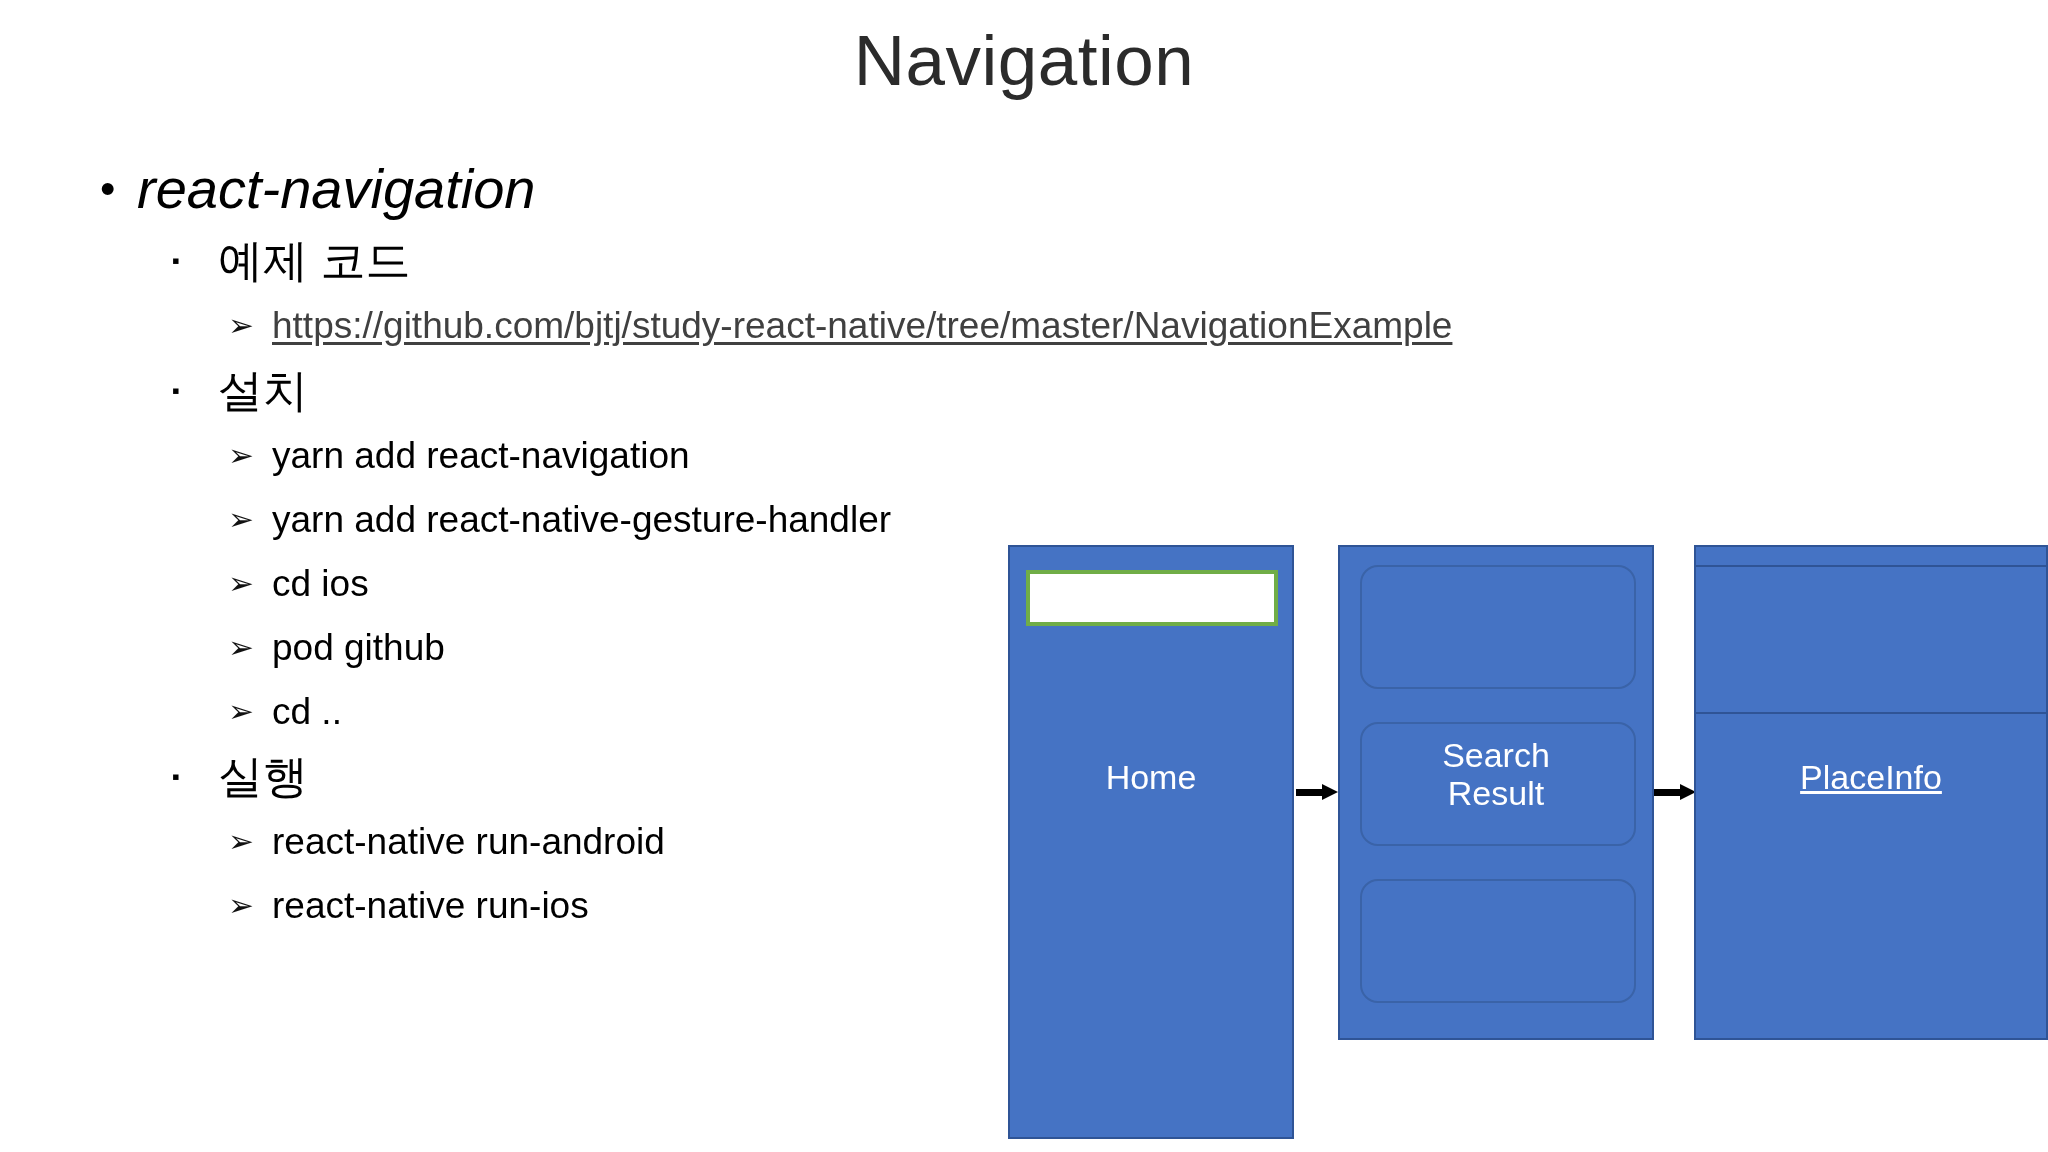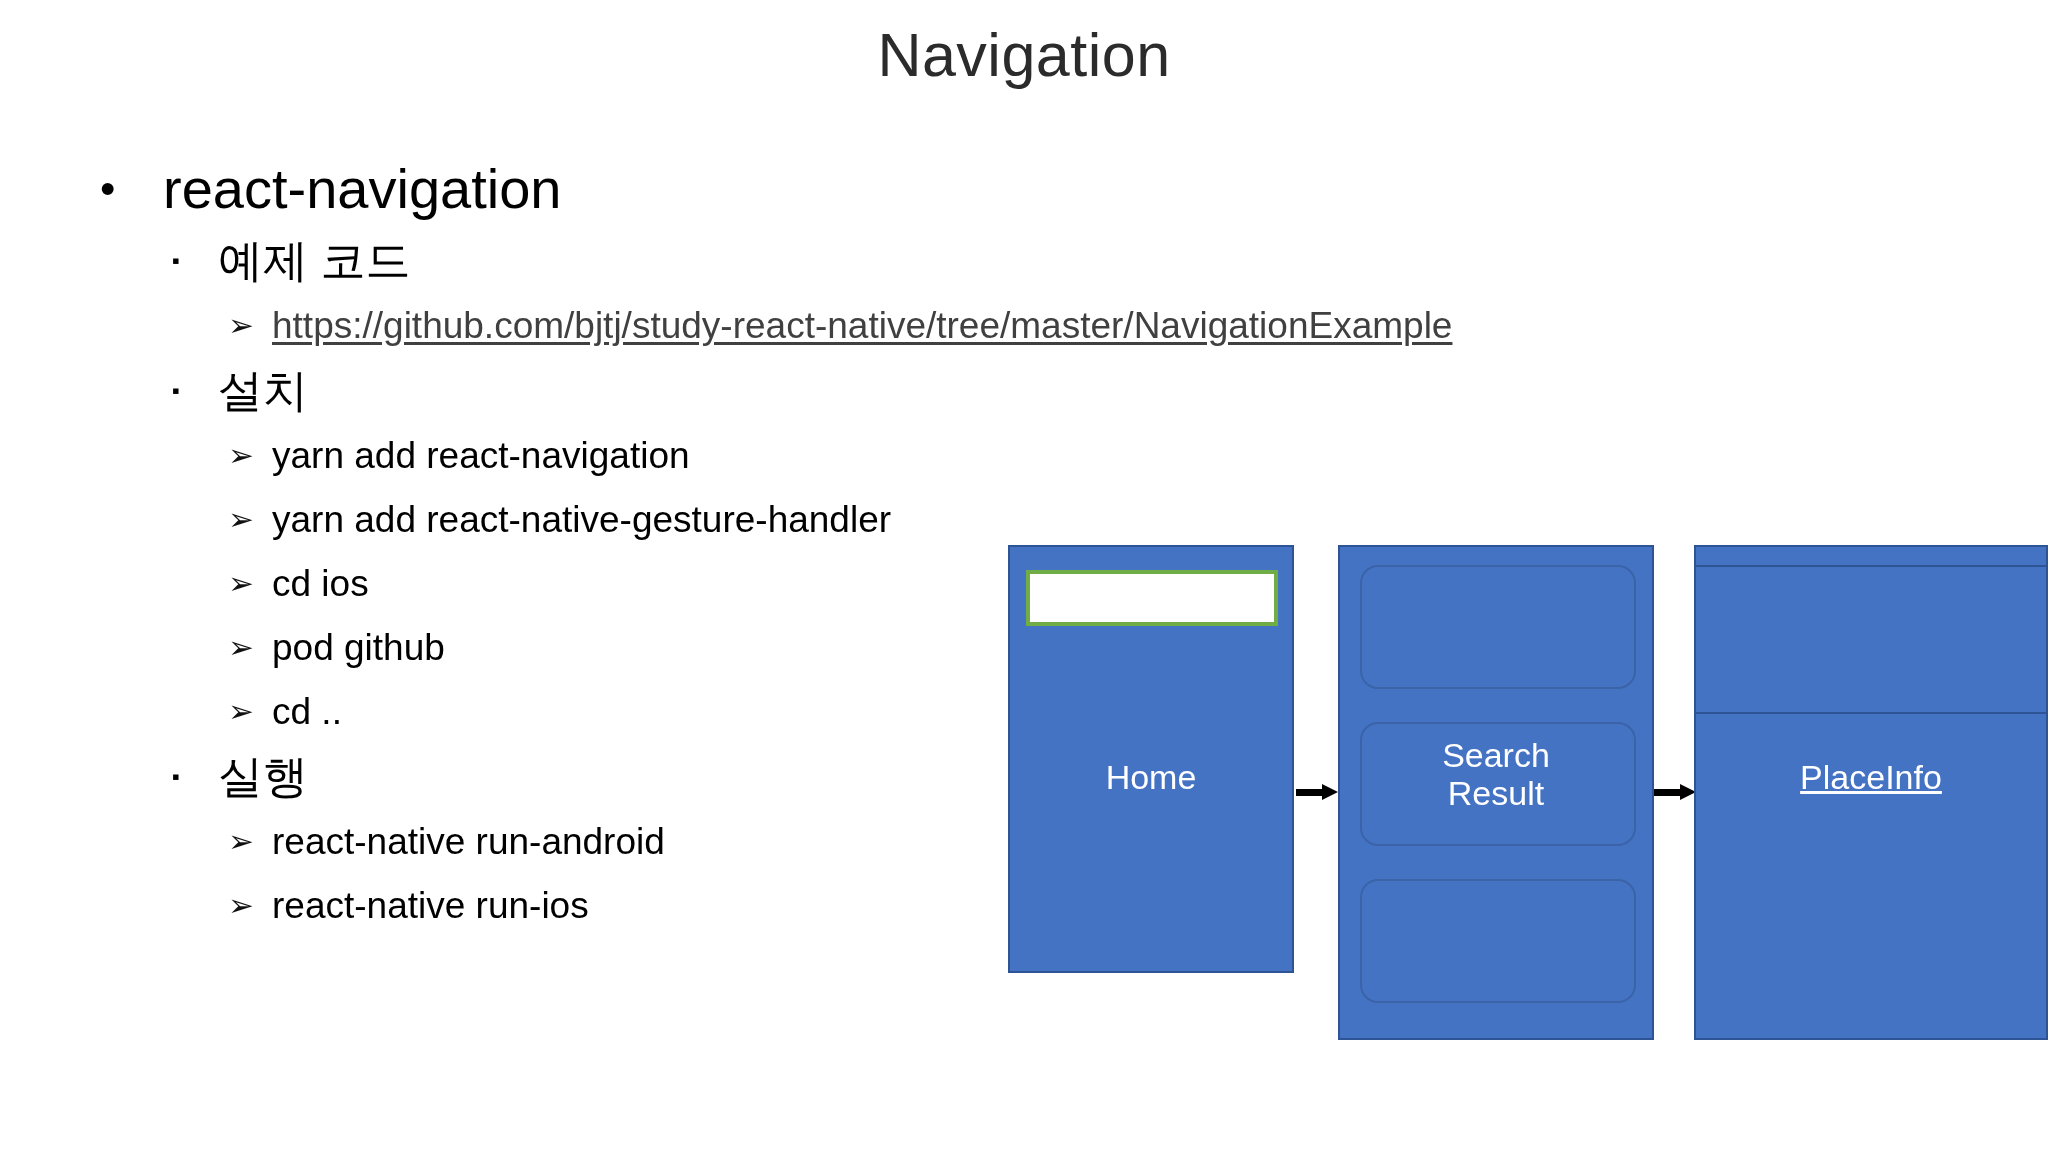--- a/index.html
+++ b/index.html
@@ -18,21 +18,21 @@
     color: #262626;
   }
 
   
   #slide-title {
     position: absolute;
     left: 0;
     top: 22px;
     width: 2048px;
     text-align: center;
-    font-size: 61px;
+    font-size: 71px;
     font-weight: 400;
     letter-spacing: 0.5px;
     color: #2b2b2b;
     line-height: 1.1;
   }
 
   
   #outline {
     position: absolute;
     left: 0;
@@ -57,23 +57,24 @@
     position: absolute;
     left: 100px;
     top: 0;
     width: 34px;
     text-align: left;
     font-size: 44px;
     line-height: 78px;
   }
   .lvl1 .txt {
     position: absolute;
-    left: 163px;
+    left: 137px;
     top: 0;
     line-height: 78px;
+    font-style: italic;
   }
 
   
   .lvl2 {
     height: 66px;
     line-height: 66px;
     font-size: 45px;
     color: #000000;
   }
   .lvl2 .marker {
@@ -143,21 +144,21 @@
     color: #ffffff;
     font-size: 34px;
     line-height: 1.12;
     font-weight: 400;
   }
 
   
   #screen-home {
     left: 0px;
     width: 286px;
-    height: 428px;
+    height: 594px;
   }
   #home-search-box {
     position: absolute;
     left: 16px;
     top: 23px;
     width: 252px;
     height: 56px;
     background: #ffffff;
     border: 4px solid #70AD47;
     box-sizing: border-box;

